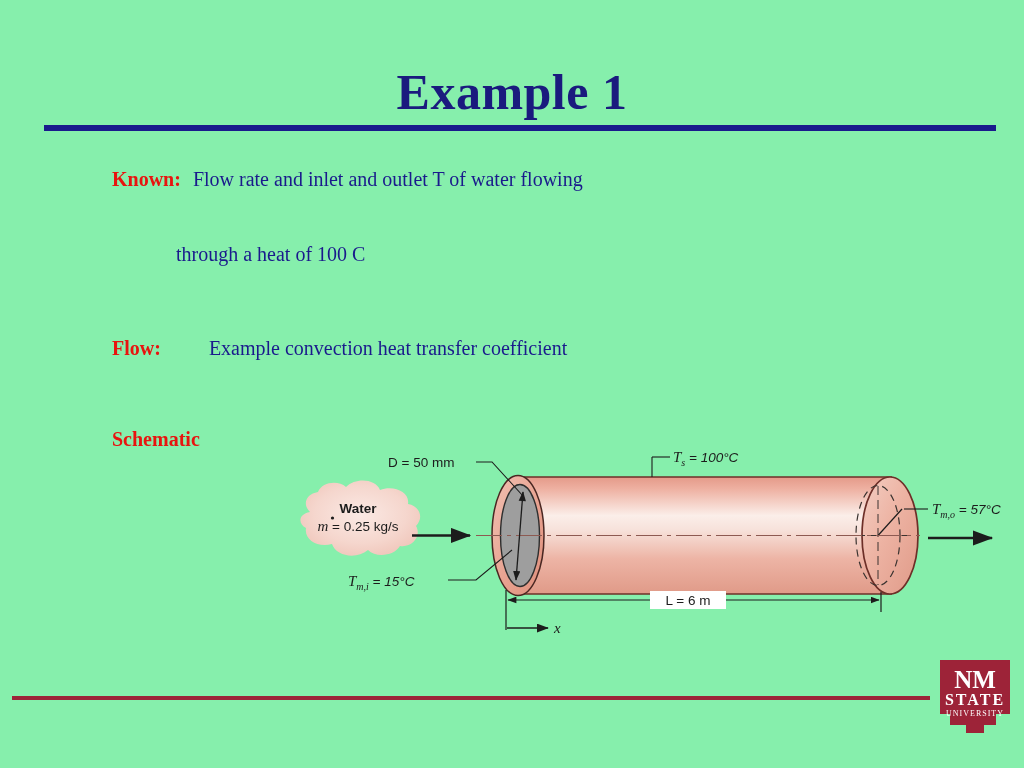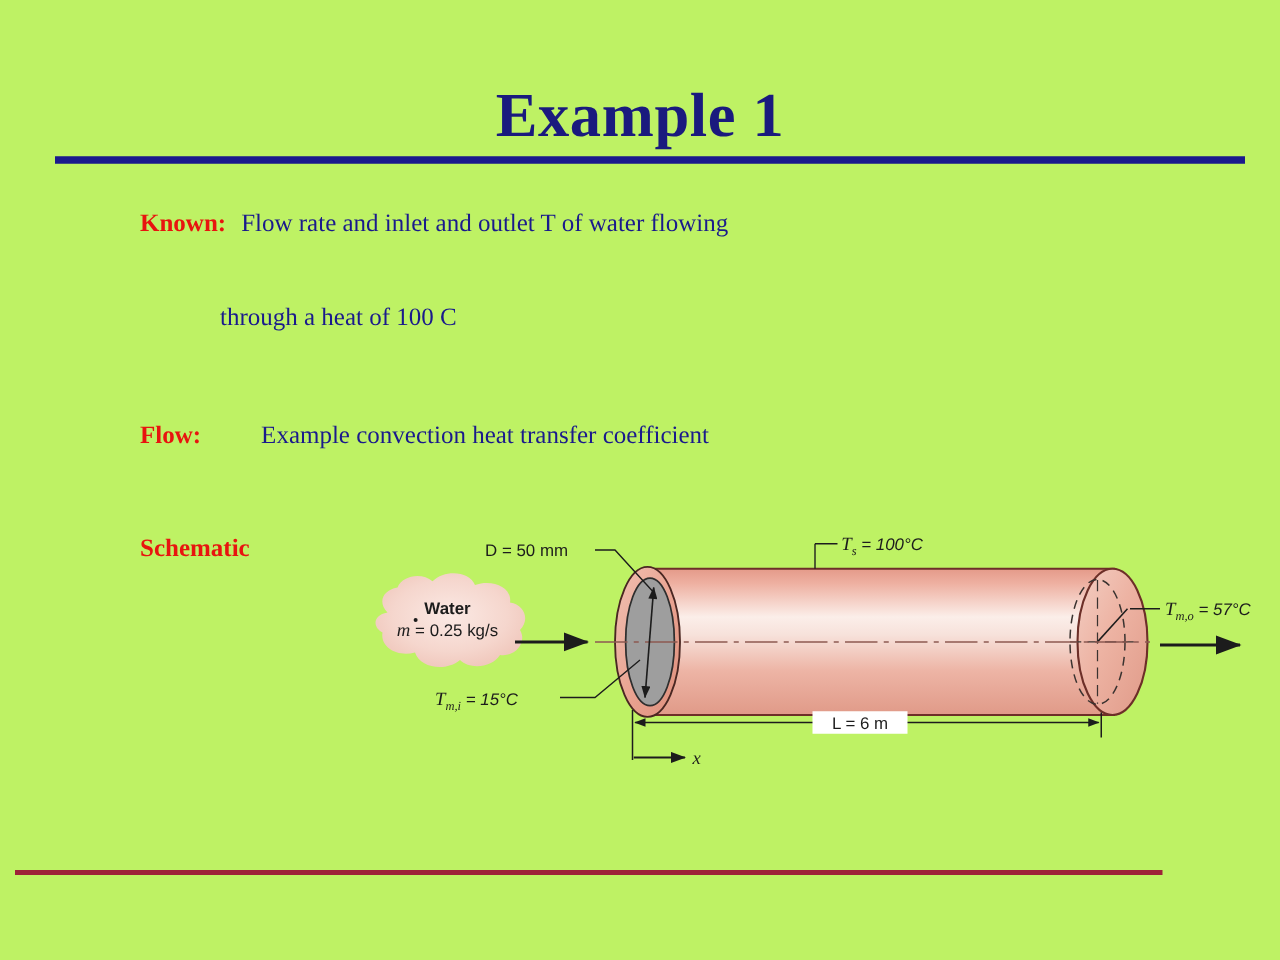--- a/index.html
+++ b/index.html
@@ -10,21 +10,21 @@
   body {
     width: 1024px;
     height: 768px;
     position: relative;
     overflow: hidden;
     font-family: "Liberation Serif", serif;
   }
   .slide {
     position: absolute;
     inset: 0;
-    background: #bef264;
+    background: #86efac;
   }
 
   
   #slide-title {
     position: absolute;
     left: 0;
     top: 66px;
     width: 1024px;
     text-align: center;
     font-family: "Liberation Serif", serif;
@@ -76,21 +76,21 @@
     left: 936px;
     top: 659px;
     width: 78px;
     height: 80px;
   }
 
   
   #schematic-figure {
     position: absolute;
     left: 280px;
-    top: 408px;
+    top: 430px;
     width: 744px;
     height: 215px;
   }
   #schematic-figure svg { display: block; }
 
   .fig-text {
     font-family: "Liberation Sans", sans-serif;
     font-size: 13.5px;
     fill: #1c1c1c;
   }
@@ -252,14 +252,22 @@
 
       <g>
         <line x1="227" y1="198" x2="268" y2="198" stroke="#1c1c1c" stroke-width="1.6" marker-end="url(#arrowSmallEnd)"></line>
         <text class="fig-italic" x="274" y="203">x</text>
       </g>
     </svg>
   </div>
 
   <div id="footer-rule"></div>
 
+  <div id="nmsu-logo">
+    <svg width="78" height="80" viewBox="0 0 78 80" xmlns="http://www.w3.org/2000/svg">
+      <path d="M4,1 L74,1 L74,55 L60,55 L60,66 L48,66 L48,74 L30,74 L30,66 L14,66 L14,55 L4,55 Z" fill="#9d2338"></path>
+      <text x="39" y="29" text-anchor="middle" fill="#ffffff" style="font-family:'Liberation Serif',serif;font-weight:bold;font-size:25px;letter-spacing:0px;">NM</text>
+      <text x="39" y="46" text-anchor="middle" fill="#ffffff" style="font-family:'Liberation Serif',serif;font-weight:bold;font-size:16px;letter-spacing:2px;">STATE</text>
+      <text x="39" y="57" text-anchor="middle" fill="#ffffff" style="font-family:'Liberation Serif',serif;font-size:8px;letter-spacing:1px;">UNIVERSITY</text>
+    </svg>
+  </div>
 
 </div>
 
 </body></html>

